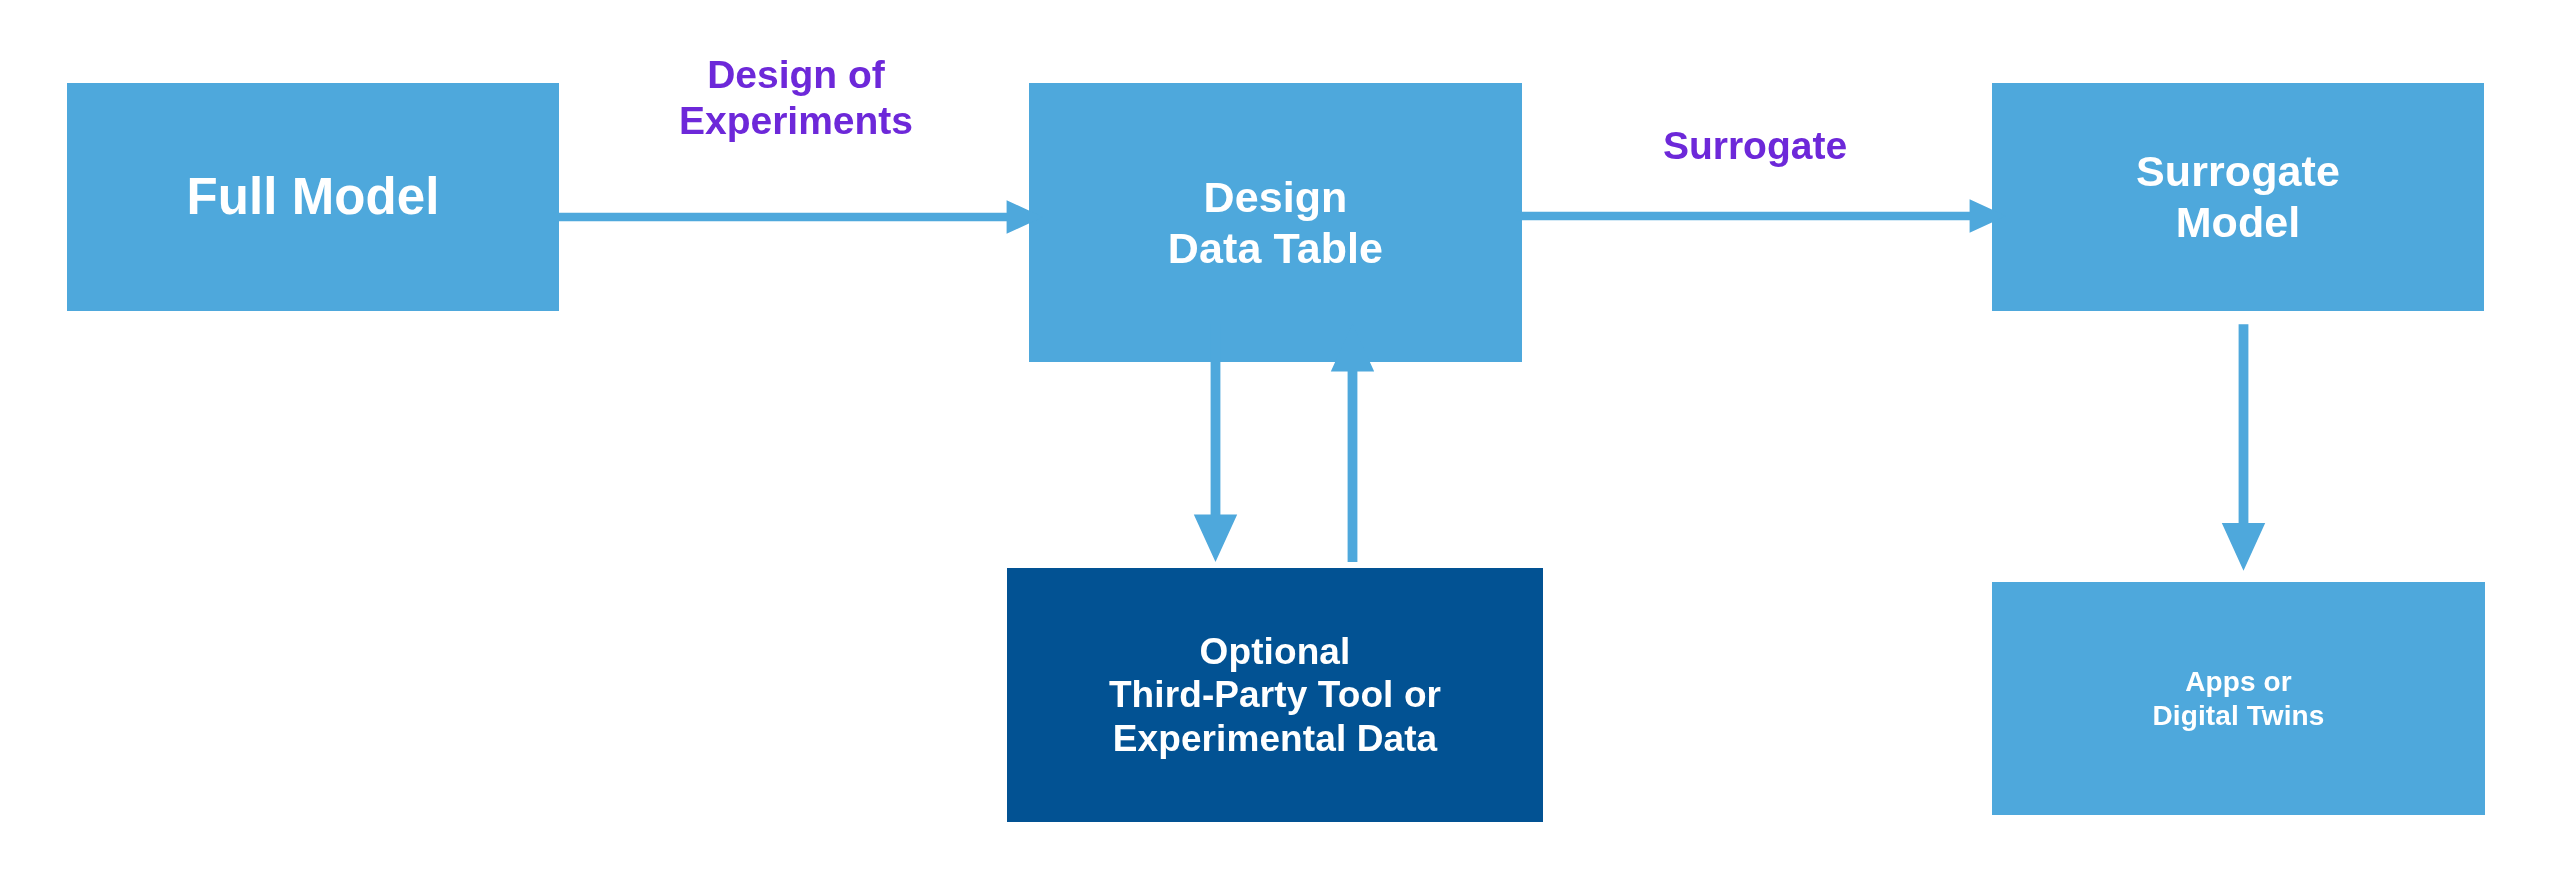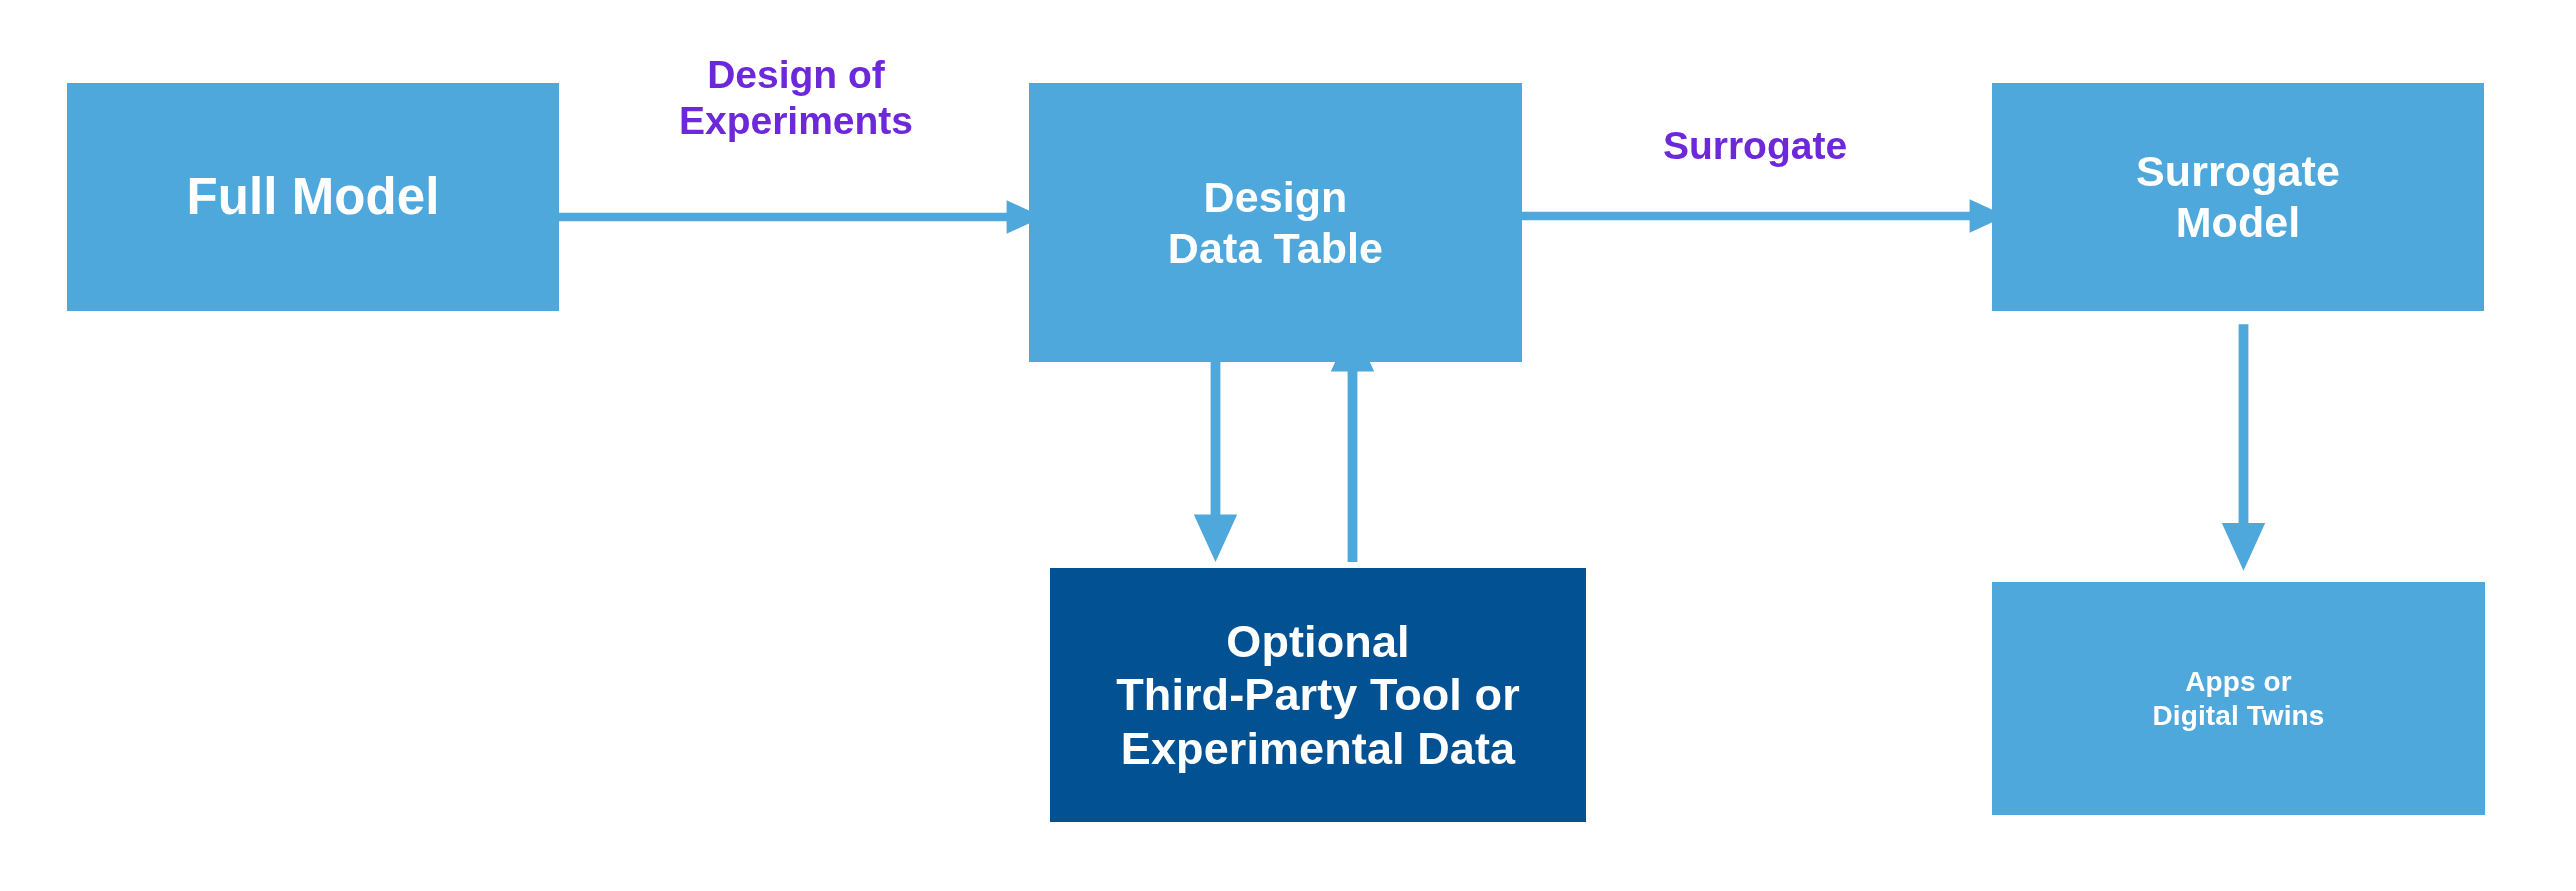--- a/index.html
+++ b/index.html
@@ -44,22 +44,21 @@
   #node-design-data-table {
     left: 1029px; top: 83px; width: 493px; height: 279px;
     font-size: 43px;
   }
   #node-surrogate-model {
     left: 1992px; top: 83px; width: 492px; height: 228px;
     font-size: 43px;
   }
   #node-optional-tool {
     left: 1007px; top: 568px; width: 536px; height: 254px;
-    font-size: 45px;
-    margin-left: 43px;
+    font-size: 37px;
   }
   #node-apps-digital-twins {
     left: 1992px; top: 582px; width: 493px; height: 233px;
     font-size: 28px;
   }
 
   
   .edge-label {
     position: absolute;
     color: #6d28d9;

